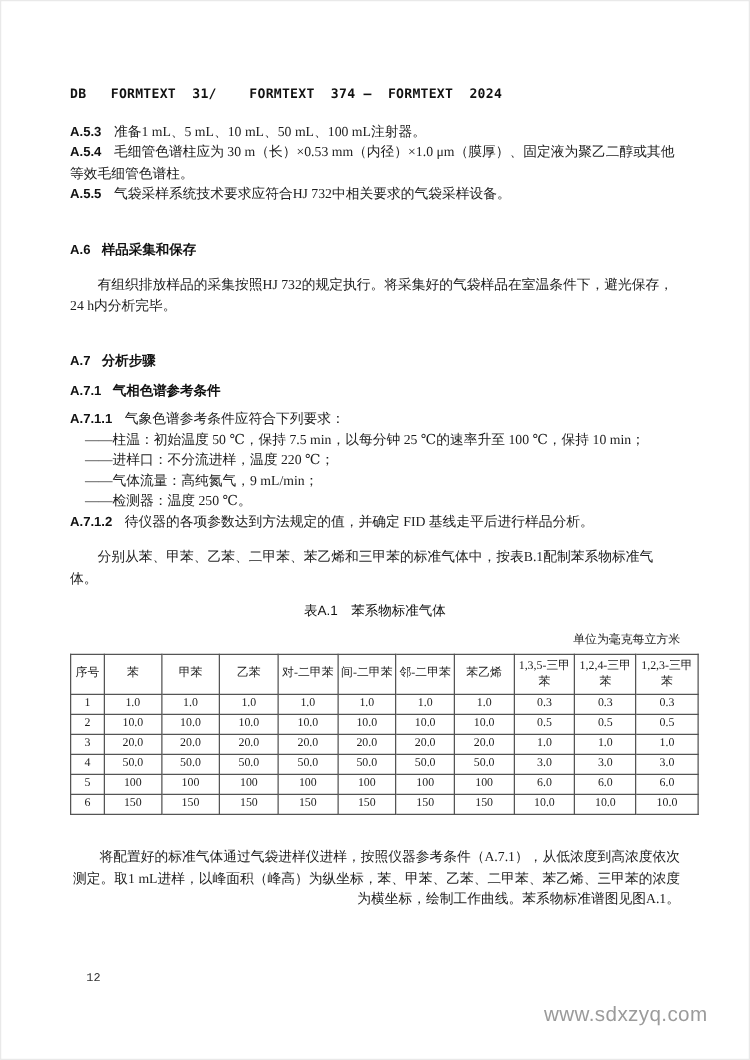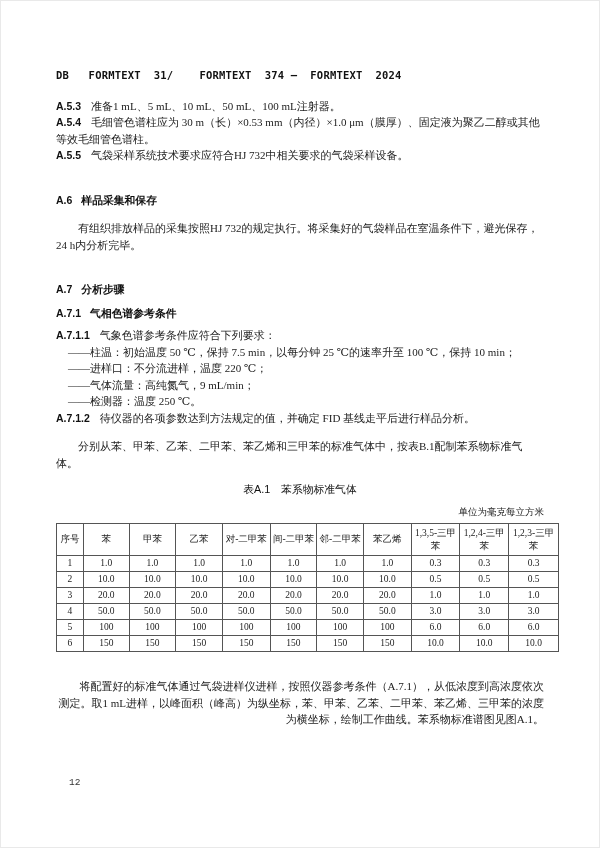--- a/index.html
+++ b/index.html
@@ -260,13 +260,14 @@
             <td>10.0</td>
           </tr>
         </tbody>
     </table>
 
     <p class="closing">将配置好的标准气体通过气袋进样仪进样，按照仪器参考条件（A.7.1），从低浓度到高浓度依次测定。取1 mL进样，以峰面积（峰高）为纵坐标，苯、甲苯、乙苯、二甲苯、苯乙烯、三甲苯的浓度为横坐标，绘制工作曲线。苯系物标准谱图见图A.1。</p>
 
   </div>
 
   <div id="page-number">12</div>
+  <div id="watermark">www.sdxzyq.com</div>
 </div>
 
 </body></html>

